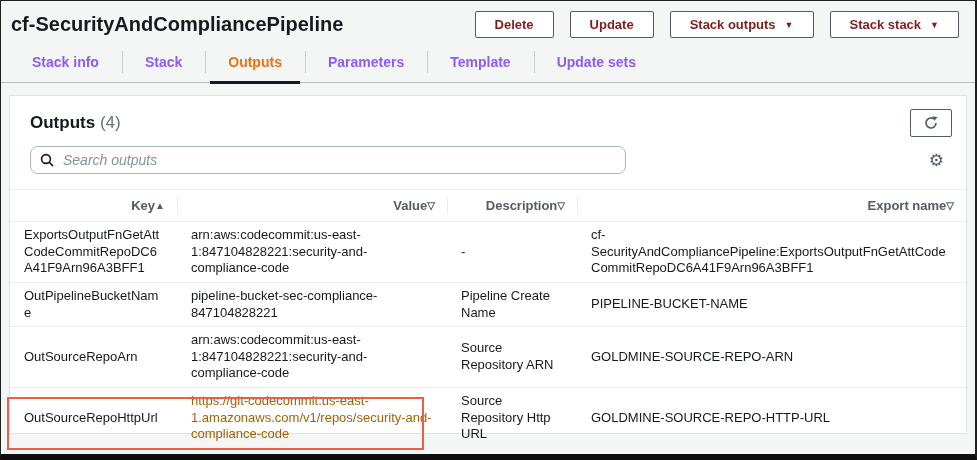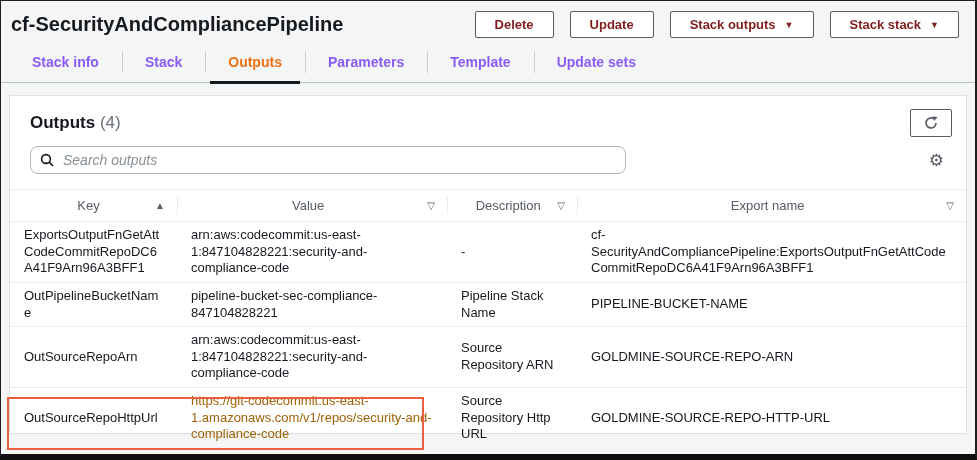--- a/index.html
+++ b/index.html
@@ -36,21 +36,21 @@
 
   .search-row { display:flex; align-items:center; justify-content:space-between; padding:3px 22px 0 20px; height:30px; }
   .search-box { width:596px; height:28px; box-sizing:border-box; background:#fff; border:1px solid #aab7b8; border-radius:8px; display:flex; align-items:center; gap:7px; padding:0 9px; }
   .search-box input { border:none; outline:none; flex:1; background:transparent; font-size:14px; color:#16191f; font-family:inherit; }
   .search-box input::placeholder { color:#879196; font-style:italic; }
   .gear { font-size:17px; color:#545b64; cursor:pointer; line-height:1; }
 
   
   table.outputs { width:100%; border-collapse:collapse; table-layout:fixed; margin-top:14px; font-size:13px; color:#16191f; }
   thead th {
-    text-align:center; font-size:13px; font-weight:400; color:#545b64;
+    text-align:right; font-size:13px; font-weight:700; color:#545b64;
     padding:8px 12px; border-top:1px solid #eaeded; border-bottom:1px solid #eaeded; position:relative;
   }
   thead th:not(:first-child)::before { content:""; position:absolute; left:0; top:7px; bottom:7px; width:1px; background:#eaeded; }
   th .sort { float:right; font-size:10px; color:#545b64; position:relative; top:2px; cursor:pointer; }
   tbody td { padding:5px 14px; vertical-align:middle; border-top:1px solid #eaeded; line-height:1.28; overflow-wrap:anywhere;margin-top:44px; }
   tbody tr:first-child td { border-top:none; }
   td a { color:#a16207; text-decoration:none; }
 
   
   .highlight-box { position:absolute; left:6px; top:396px; width:417px; height:53px; border:2px solid #eb5e41; pointer-events:none; box-sizing:border-box; }
@@ -145,21 +145,21 @@
       <tbody>
         <tr>
           <td>ExportsOutputFnGetAttCodeCommitRepoDC6A41F9Arn96A3BFF1</td>
           <td>arn:aws:codecommit:us-east-1:847104828221:security-and-compliance-code</td>
           <td>-</td>
           <td>cf-SecurityAndCompliancePipeline:ExportsOutputFnGetAttCodeCommitRepoDC6A41F9Arn96A3BFF1</td>
         </tr>
         <tr>
           <td>OutPipelineBucketName</td>
           <td>pipeline-bucket-sec-compliance-847104828221</td>
-          <td>Pipeline Stack Name</td>
+          <td>Pipeline Create Name</td>
           <td>PIPELINE-BUCKET-NAME</td>
         </tr>
         <tr>
           <td>OutSourceRepoArn</td>
           <td>arn:aws:codecommit:us-east-1:847104828221:security-and-compliance-code</td>
           <td>Source Repository ARN</td>
           <td>GOLDMINE-SOURCE-REPO-ARN</td>
         </tr>
         <tr>
           <td>OutSourceRepoHttpUrl</td>

